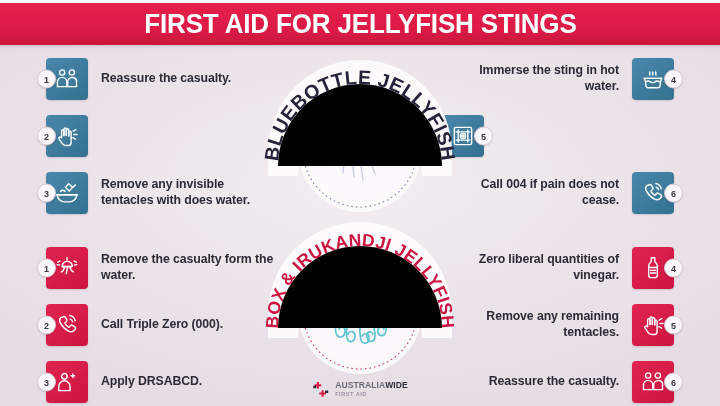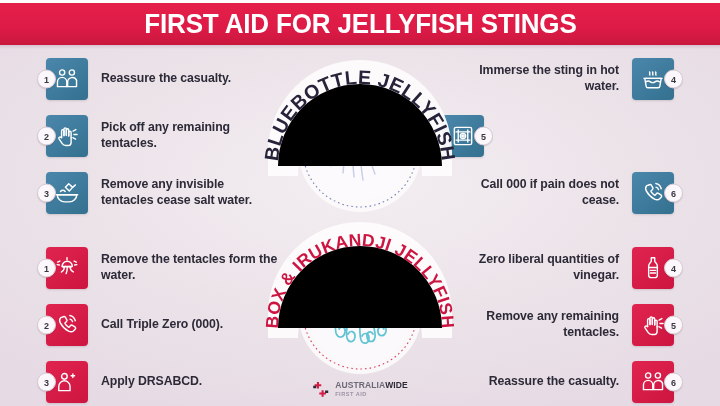--- a/index.html
+++ b/index.html
@@ -123,50 +123,49 @@
         <svg viewBox="0 0 24 24" fill="none" stroke="#ffffff" stroke-width="1.3" stroke-linecap="round" stroke-linejoin="round">
           <path d="M7 13.5V7.2a1.1 1.1 0 0 1 2.2 0v4.6"></path>
             <path d="M9.2 11.3V5.6a1.1 1.1 0 0 1 2.2 0v5.7"></path>
           <path d="M11.4 11.6V6.4a1.1 1.1 0 0 1 2.2 0v5.4"></path>
             <path d="M13.6 12V8.6a1.1 1.1 0 0 1 2.2 0v5"></path>
           <path d="M7 13.5c-1.3-1.1-3-.6-2.5 1L7.6 19c.8 1.2 1.9 1.7 3.3 1.7h2.4c1.6 0 2.5-1.2 2.5-3v-4.1"></path>
           <path d="M17.6 7.5l2.6-1.4M18.4 10.6h2.9M17.4 13.6l2.5 1.3"></path>
         </svg>
         <div class="badge left">2</div>
       </div>
-      <div class="txt">Pick off any remaining tentacles.</div>
     </div>
 
     <div class="row">
       <div class="tile blue">
         <svg viewBox="0 0 24 24" fill="none" stroke="#ffffff" stroke-width="1.3" stroke-linecap="round" stroke-linejoin="round">
           <path d="M3 13.6h18c0 3.7-3.1 6.6-7 6.6h-4c-3.9 0-7-2.9-7-6.6z"></path>
             <path d="M2.2 13.6h19.6"></path>
           <path d="M6 10.6c1.3-1.5 3-1.5 4.3 0"></path>
             <path d="M13.6 3.4l3.6 3.4-3.1 3.3-3.6-3.4z"></path>
           <path d="M17.2 6.8l2.6-2.3"></path>
         </svg>
         <div class="badge left">3</div>
       </div>
-      <div class="txt">Remove any invisible tentacles cease salt water.</div>
+      <div class="txt">Remove any invisible tentacles with does water.</div>
     </div>
 
     <div class="spacer"></div>
 
     <div class="row">
       <div class="tile red">
         <svg viewBox="0 0 24 24" fill="none" stroke="#ffffff" stroke-width="1.3" stroke-linecap="round" stroke-linejoin="round">
           <path d="M7.5 10.5a4.7 4.7 0 0 1 9.4 0z"></path>
             <path d="M7.5 10.5c1.1 1 2.3 1 3.1 0c.9 1 2.3 1 3.2 0c.8 1 2.1 1 3.1 0"></path>
           <path d="M9.6 11.8c-.4 2.1-1.6 3.2-2.9 3.9M12.2 12c0 2.4-.4 3.8-1 5.2M14.8 11.8c.5 2 1.6 3.1 3 3.8"></path>
           <path d="M18.6 5.6l2 1M19 9.2l2.1-.3M5.4 5.6l-2 1M5 9.2l-2.1-.3M12 4.4V2.4"></path>
         </svg>
         <div class="badge left">1</div>
       </div>
-      <div class="txt">Remove the tentacles form the water.</div>
+      <div class="txt">Remove the casualty form the water.</div>
     </div>
 
     <div class="row">
       <div class="tile red">
         <svg viewBox="0 0 24 24" fill="none" stroke="#ffffff" stroke-width="1.3" stroke-linecap="round" stroke-linejoin="round">
           <path d="M8.2 4.6c.7-.7 1.7-.6 2.2.2l1.4 2.3c.4.7.2 1.4-.4 1.9l-1 .8c-.3.2-.4.5-.2.9a9.6 9.6 0 0 0 3.2 3.2c.4.2.7.1.9-.2l.8-1c.5-.6 1.2-.8 1.9-.4l2.3 1.4c.8.5.9 1.5.2 2.2l-1.3 1.3c-1.2 1.2-3 1.3-4.8.4a18 18 0 0 1-7.6-7.6c-.9-1.8-.8-3.6.4-4.8z"></path>
           <path d="M14.6 3.2a6.4 6.4 0 0 1 5 4.9M14.8 6.6a3.3 3.3 0 0 1 2.3 2.3"></path>
         </svg>
         <div class="badge left">2</div>
       </div>
@@ -208,21 +207,21 @@
           <rect x="4" y="4" width="16" height="16" rx="1.6"></rect>
           <path d="M7.6 6.4v11.2M16.4 6.4v11.2M5.6 8.2h12.8M5.6 15.8h12.8"></path>
           <path d="M9.6 12a2.4 2.4 0 0 1 4.8 0a2.4 2.4 0 0 1-4.8 0z"></path>
           <path d="M12 9.6v4.8M9.6 12h4.8"></path>
         </svg>
         <div class="badge right">5</div>
       </div>
     </div>
 
     <div class="row">
-      <div class="txt">Call 000 if pain does not cease.</div>
+      <div class="txt">Call 004 if pain does not cease.</div>
       <div class="tile blue">
         <svg viewBox="0 0 24 24" fill="none" stroke="#ffffff" stroke-width="1.3" stroke-linecap="round" stroke-linejoin="round">
           <path d="M8.2 4.6c.7-.7 1.7-.6 2.2.2l1.4 2.3c.4.7.2 1.4-.4 1.9l-1 .8c-.3.2-.4.5-.2.9a9.6 9.6 0 0 0 3.2 3.2c.4.2.7.1.9-.2l.8-1c.5-.6 1.2-.8 1.9-.4l2.3 1.4c.8.5.9 1.5.2 2.2l-1.3 1.3c-1.2 1.2-3 1.3-4.8.4a18 18 0 0 1-7.6-7.6c-.9-1.8-.8-3.6.4-4.8z"></path>
           <path d="M14.6 3.2a6.4 6.4 0 0 1 5 4.9M14.8 6.6a3.3 3.3 0 0 1 2.3 2.3"></path>
         </svg>
         <div class="badge right">6</div>
       </div>
     </div>
 
     <div class="spacer"></div>

